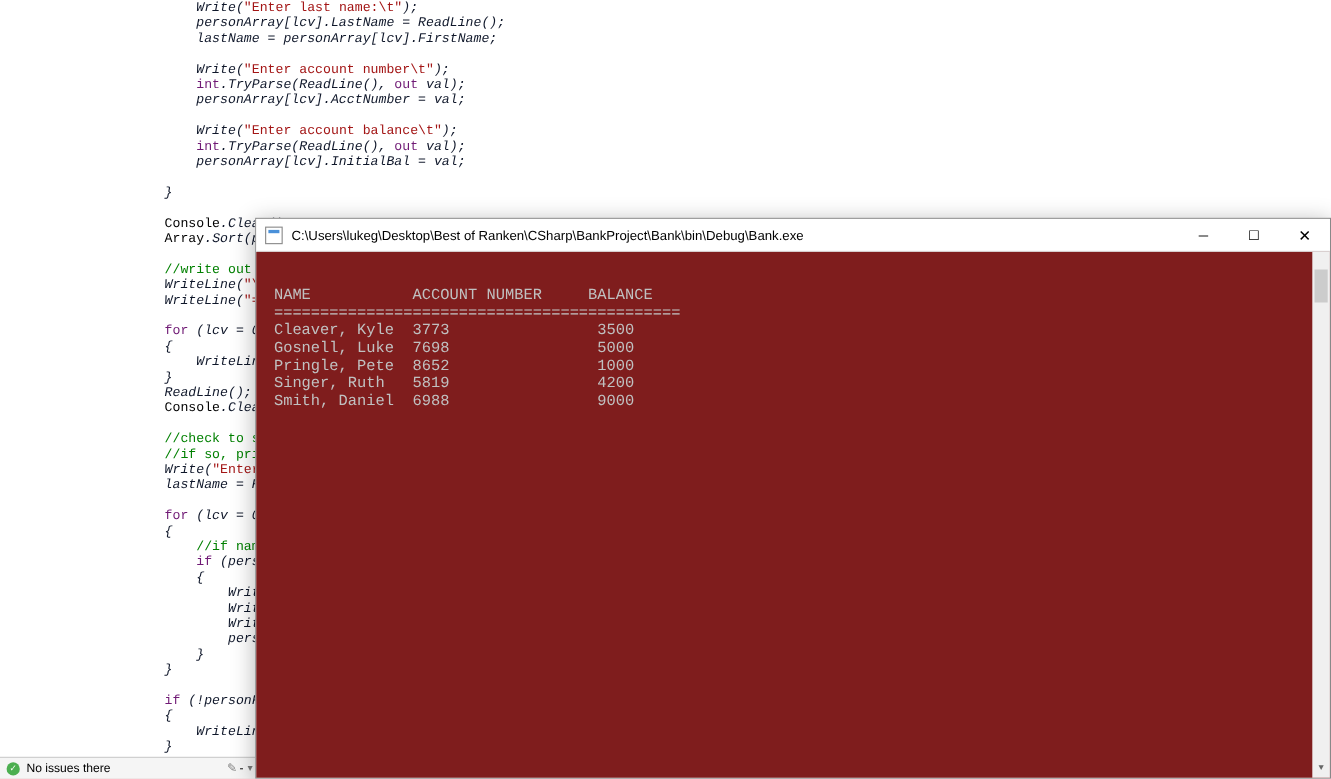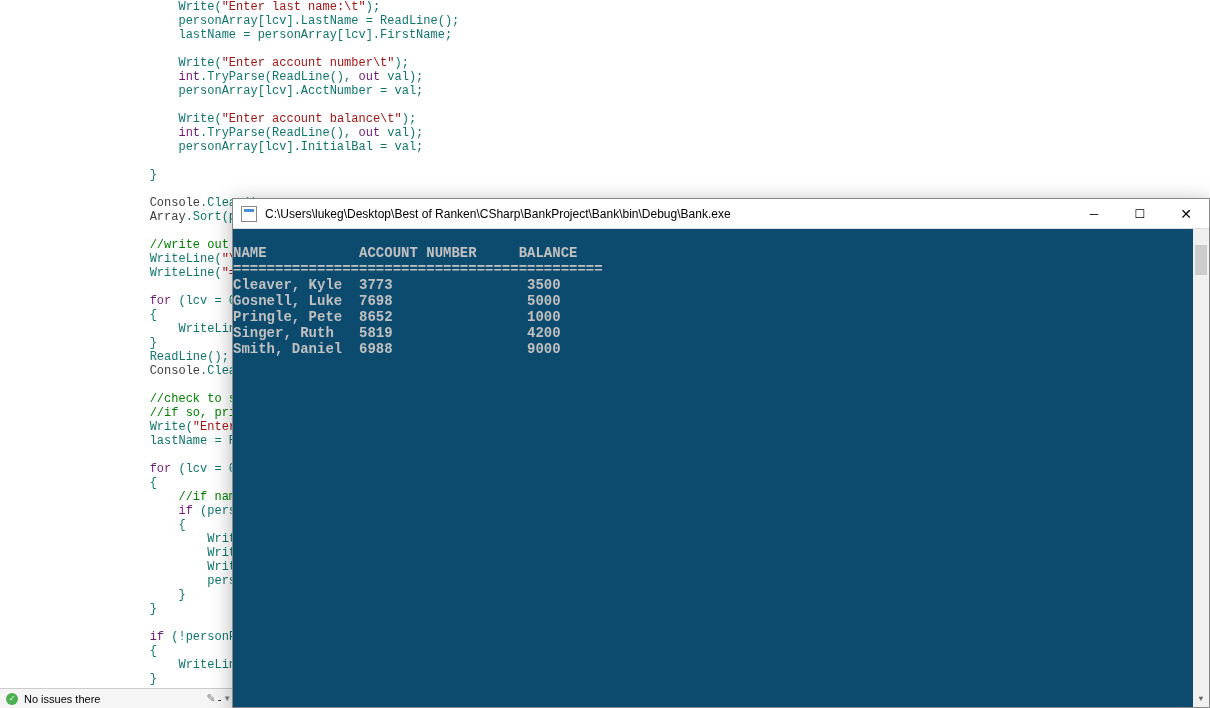--- a/index.html
+++ b/index.html
@@ -17,23 +17,23 @@
   width: 100%; height: 688px;
   background: #fff;
   font-size: 12px;
   line-height: 14px;
   padding-left: 20px;
   white-space: pre;
 }
 .editor .line { display: block; }
 .kw { color: #701a75; }
 .str { color: #a31515; }
-.type { color: #404040; }
+.type { color: #000000; }
 .cmt { color: #008000; }
-.ident { color: #0f766e; }
+.ident { color: #0f172a; font-style: italic; }
 
 .status-bar {
   position: absolute;
   left: 0; bottom: 0;
   width: 100%; height: 20px;
   background: #f5f5f5;
   border-top: 1px solid #ccc;
   display: flex;
   align-items: center;
   font-family: 'Segoe UI', sans-serif;
@@ -108,29 +108,28 @@
   width: 46px;
   display: flex;
   align-items: center;
   justify-content: center;
   font-family: 'Segoe UI', sans-serif;
   font-size: 12px;
 }
 .console-btn.close { font-size: 14px; }
 .console-body {
   flex: 1;
-  background: #0c4a6e;
+  background: #7f1d1d;
   color: #c0c0c0;
   font-family: Consolas, 'Courier New', monospace;
   font-size: 14px;
   line-height: 16px;
-  padding: 0;
+  padding: 16px;
   white-space: pre;
   position: relative;
-  font-weight: bold;
 }
 .console-scrollbar-v {
   position: absolute;
   right: 0; top: 0;
   width: 16px; height: 100%;
   background: #f0f0f0;
 }
 .console-scrollbar-v .arrow {
   height: 16px;
   display: flex;

